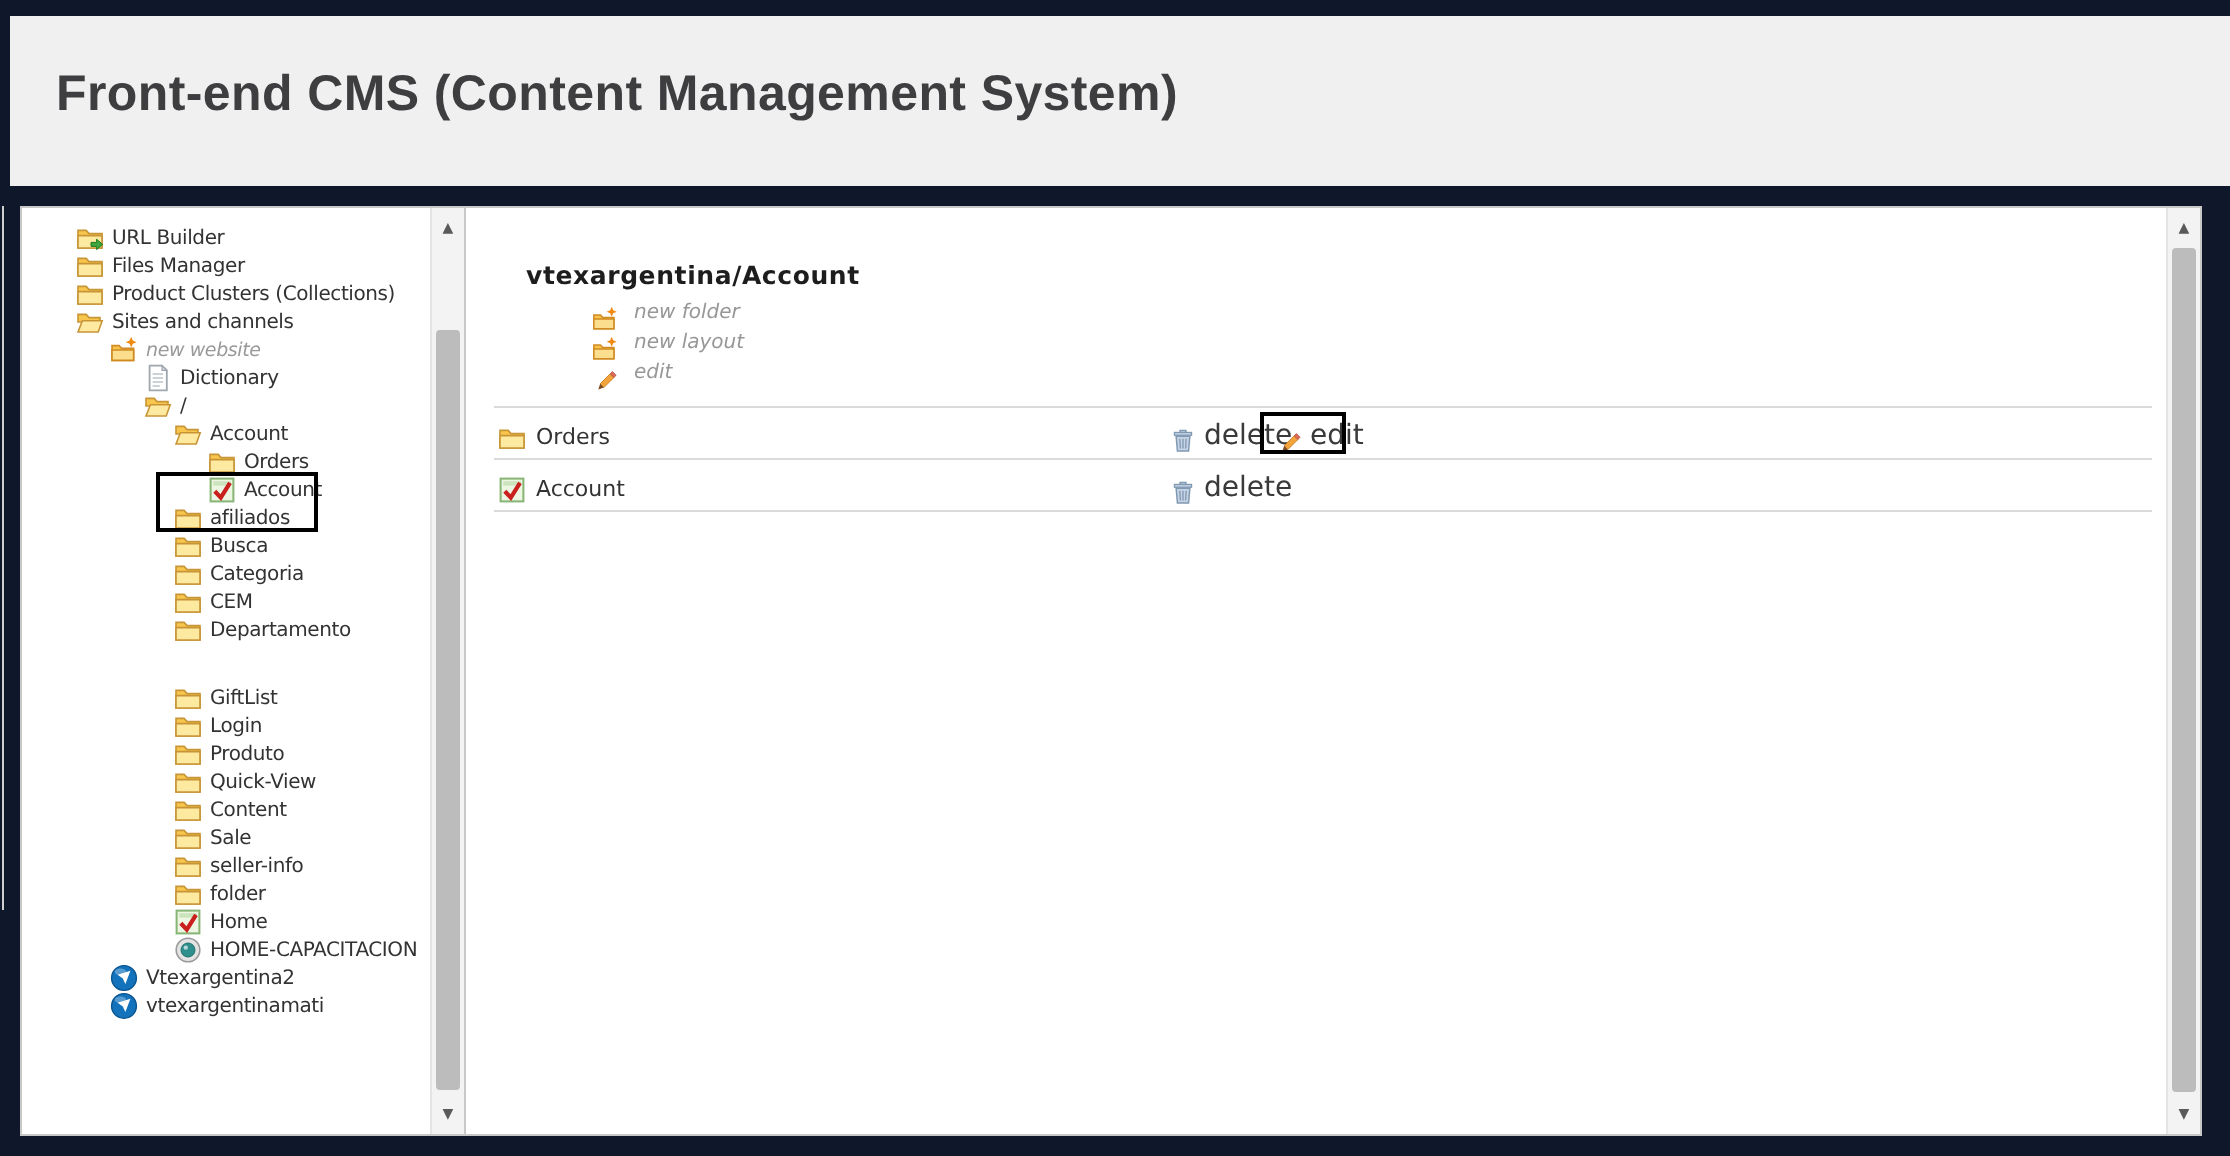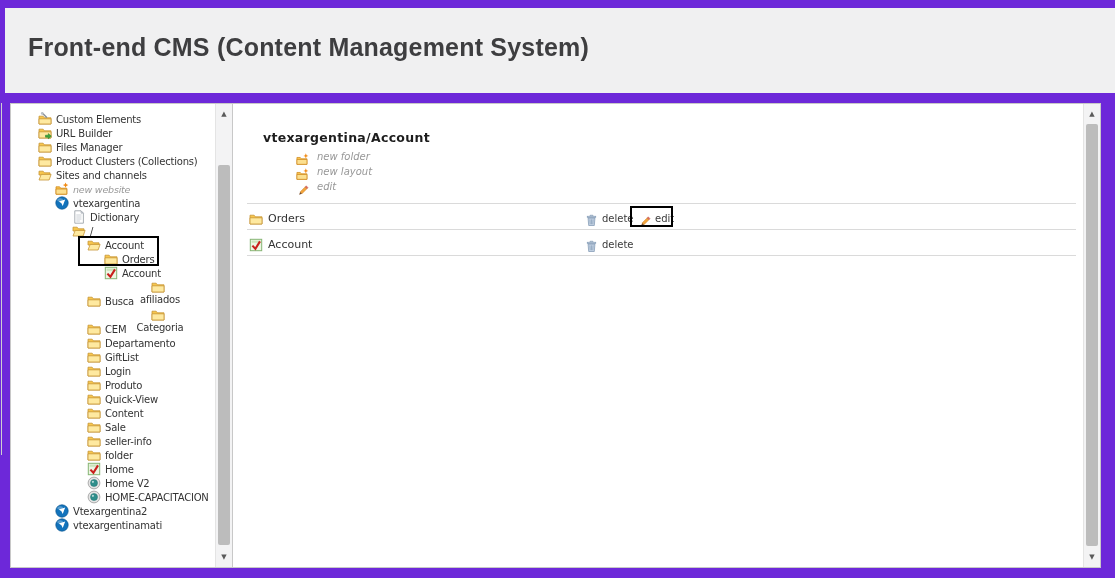--- a/index.html
+++ b/index.html
@@ -1,18 +1,18 @@
 <!DOCTYPE html>
 <html><head>
 <meta charset="utf-8">
 <style>
   * { margin:0; padding:0; box-sizing:border-box; }
   html,body { width:1115px; height:578px; background:#fff; overflow:hidden;
               font-family:"DejaVu Sans", sans-serif; }
-  #stage { position:relative; width:1115px; height:578px; background:#6d28d9; }
+  #stage { position:relative; width:1115px; height:578px; background:#0f172a; }
 
   
   #header { position:absolute; left:5px; top:8px; width:1110px; height:85px; background:#f0f0f1; }
   #header h1 { position:absolute; left:23px; top:25px; font-family:"Liberation Sans", sans-serif;
                font-size:25px; font-weight:bold; color:#3e3e40; letter-spacing:0.2px; }
 
   
   #left-line { position:absolute; left:1px; top:103px; width:1px; height:352px; background:#cfcfcf; }
 
   
@@ -49,21 +49,21 @@
   .action-link .ticon { width:13px; height:13px; margin-right:8px; }
   .action-link .alabel { font-size:10px; font-style:italic; color:#979797; }
   .divider { position:absolute; left:236px; width:829px; height:1px; background:#dadada; }
 
   .main-row { position:absolute; left:238px; width:830px; height:26px; }
   .row-label { position:absolute; left:0; top:0; height:26px; display:flex; align-items:center; cursor:pointer; }
   .row-label .ticon { width:14px; height:14px; margin-right:5px; }
   .row-label .rlabel { font-size:11px; color:#333; }
   .row-action { position:absolute; top:0; height:26px; display:flex; align-items:center; cursor:pointer; }
   .row-action .ticon { width:13px; height:13px; margin-right:4px; }
-  .row-action .rlabel { font-size:10px; color:#3a3a3a;text-align:center; }
+  .row-action .rlabel { font-size:14px; color:#3a3a3a;text-align:center; }
   .row-action.a0 { left:336px; }
   .row-action.a1 { left:389px; }
 
   
   .annotation { position:absolute; border:2px solid #000; background:transparent; }
   #annotation-tree-box { left:78px; top:236px; width:81px; height:30px; }
   #annotation-edit-box { left:630px; top:206px; width:43px; height:21px; }
 </style>
 </head>
 <body>
@@ -76,31 +76,20 @@
 
   <div id="left-line"></div>
 
   <div id="container">
 
     <div id="tree-panel">
       <div id="tree-list">
           <div class="tree-item" style="padding-left: 27px;">
             <span class="ticon">
               <svg width="100%" height="100%" viewBox="0 0 14 14">
-                <path d="M1 4.2h4.1l1.4 1.6H13v6.2H1z" fill="#F8C64C" stroke="#C79536" stroke-width="0.8"></path>
-                <path d="M1 6.8h12v5.2H1z" fill="#FEE9A0" stroke="#C79536" stroke-width="0.8"></path>
-                <path d="M4.5 1.2l4 4" stroke="#8d9399" stroke-width="1.6" stroke-linecap="round"></path>
-                <circle cx="4.2" cy="1.4" r="1.3" fill="#b9bfc6"></circle>
-              </svg>
-            </span>
-            <span>Custom Elements</span>
-          </div>
-          <div class="tree-item" style="padding-left: 27px;">
-            <span class="ticon">
-              <svg width="100%" height="100%" viewBox="0 0 14 14">
                 <path d="M1 3.2h4.1l1.4 1.6H13v7.2H1z" fill="#F8C64C" stroke="#C79536" stroke-width="0.8"></path>
                 <path d="M1 5.8h12v6.2H1z" fill="#FEE9A0" stroke="#C79536" stroke-width="0.8"></path>
                 <path d="M7.5 9.2h2.8V7.6l3 2.6-3 2.6v-1.6H7.5z" fill="#3FA53F" stroke="#1f7a1f" stroke-width="0.5"></path>
               </svg>
             </span>
             <span>URL Builder</span>
           </div>
           <div class="tree-item" style="padding-left: 27px;">
             <span class="ticon">
               <svg width="100%" height="100%" viewBox="0 0 14 14">
@@ -131,30 +120,20 @@
           <div class="tree-item action-item" style="padding-left: 44px;">
             <span class="ticon">
               <svg width="100%" height="100%" viewBox="0 0 14 14">
                 <path d="M1 4.8h3.6l1.2 1.4H11.8v6H1z" fill="#F9C44D" stroke="#D08B22" stroke-width="0.8"></path>
                 <path d="M1 7h10.8v5.2H1z" fill="#FCDF8E" stroke="#D08B22" stroke-width="0.8"></path>
                 <path d="M10.6 0.4l0.8 1.9 1.9 0.8-1.9 0.8-0.8 1.9-0.8-1.9-1.9-0.8 1.9-0.8z" fill="#F28A12"></path>
               </svg>
             </span>
             <span>new website</span>
           </div>
-          <div class="tree-item" style="padding-left: 44px;">
-            <span class="ticon">
-              <svg width="100%" height="100%" viewBox="0 0 14 14">
-                <circle cx="7" cy="7" r="6.2" fill="#1273BC" stroke="#0A558F" stroke-width="0.7"></circle>
-                <ellipse cx="5.2" cy="3.9" rx="2.9" ry="1.7" fill="rgba(255,255,255,0.30)"></ellipse>
-                <path d="M3.8 5.4l6.4-2-2.5 6.6-1.3-2.8z" fill="#fff"></path>
-              </svg>
-            </span>
-            <span>vtexargentina</span>
-          </div>
           <div class="tree-item" style="padding-left: 61px;">
             <span class="ticon">
               <svg width="100%" height="100%" viewBox="0 0 14 14">
                 <path d="M2.8 0.8h6.2l2.4 2.4V13.2H2.8z" fill="#ffffff" stroke="#9FA6AD" stroke-width="0.9"></path>
                 <path d="M9 0.8l2.4 2.4H9z" fill="#D7DCE1" stroke="#9FA6AD" stroke-width="0.6"></path>
                 <path d="M4.3 5h5.2M4.3 7h5.2M4.3 9h5.2M4.3 11h3.6" stroke="#BCC3CA" stroke-width="0.8"></path>
               </svg>
             </span>
             <span>Dictionary</span>
           </div>
@@ -188,39 +167,39 @@
           <div class="tree-item" style="padding-left: 93px;">
             <span class="ticon">
               <svg width="100%" height="100%" viewBox="0 0 14 14">
                 <rect x="1.3" y="1.3" width="11.4" height="11.4" fill="#ECF6E3" stroke="#86B574" stroke-width="1"></rect>
                 <rect x="2.6" y="2.6" width="8.8" height="2.2" fill="#CBE4BC"></rect>
                 <path d="M3.4 7.6l3 3.2 4.6-7.4" stroke="#C9201D" stroke-width="2.1" fill="none"></path>
               </svg>
             </span>
             <span>Account</span>
           </div>
-          <div class="tree-item" style="padding-left: 76px; flex-direction: column;">
+          <div class="tree-item" style="padding-left: 76px;">
             <span class="ticon">
               <svg width="100%" height="100%" viewBox="0 0 14 14">
                 <path d="M1 3.2h4.1l1.4 1.6H13v7.2H1z" fill="#F8C64C" stroke="#C79536" stroke-width="0.8"></path>
                 <path d="M1 5.8h12v6.2H1z" fill="#FEE9A0" stroke="#C79536" stroke-width="0.8"></path>
               </svg>
             </span>
             <span>afiliados</span>
           </div>
           <div class="tree-item" style="padding-left: 76px;">
             <span class="ticon">
               <svg width="100%" height="100%" viewBox="0 0 14 14">
                 <path d="M1 3.2h4.1l1.4 1.6H13v7.2H1z" fill="#F8C64C" stroke="#C79536" stroke-width="0.8"></path>
                 <path d="M1 5.8h12v6.2H1z" fill="#FEE9A0" stroke="#C79536" stroke-width="0.8"></path>
               </svg>
             </span>
             <span>Busca</span>
           </div>
-          <div class="tree-item" style="padding-left: 76px; flex-direction: column;">
+          <div class="tree-item" style="padding-left: 76px;">
             <span class="ticon">
               <svg width="100%" height="100%" viewBox="0 0 14 14">
                 <path d="M1 3.2h4.1l1.4 1.6H13v7.2H1z" fill="#F8C64C" stroke="#C79536" stroke-width="0.8"></path>
                 <path d="M1 5.8h12v6.2H1z" fill="#FEE9A0" stroke="#C79536" stroke-width="0.8"></path>
               </svg>
             </span>
             <span>Categoria</span>
           </div>
           <div class="tree-item" style="padding-left: 76px;">
             <span class="ticon">
@@ -233,21 +212,21 @@
           </div>
           <div class="tree-item" style="padding-left: 76px;">
             <span class="ticon">
               <svg width="100%" height="100%" viewBox="0 0 14 14">
                 <path d="M1 3.2h4.1l1.4 1.6H13v7.2H1z" fill="#F8C64C" stroke="#C79536" stroke-width="0.8"></path>
                 <path d="M1 5.8h12v6.2H1z" fill="#FEE9A0" stroke="#C79536" stroke-width="0.8"></path>
               </svg>
             </span>
             <span>Departamento</span>
           </div>
-          <div class="tree-item" style="padding-left: 76px;">
+          <div class="tree-item" style="padding-left: 76px; margin-top: 20px;">
             <span class="ticon">
               <svg width="100%" height="100%" viewBox="0 0 14 14">
                 <path d="M1 3.2h4.1l1.4 1.6H13v7.2H1z" fill="#F8C64C" stroke="#C79536" stroke-width="0.8"></path>
                 <path d="M1 5.8h12v6.2H1z" fill="#FEE9A0" stroke="#C79536" stroke-width="0.8"></path>
               </svg>
             </span>
             <span>GiftList</span>
           </div>
           <div class="tree-item" style="padding-left: 76px;">
             <span class="ticon">
@@ -314,30 +293,20 @@
           </div>
           <div class="tree-item" style="padding-left: 76px;">
             <span class="ticon">
               <svg width="100%" height="100%" viewBox="0 0 14 14">
                 <rect x="1.3" y="1.3" width="11.4" height="11.4" fill="#ECF6E3" stroke="#86B574" stroke-width="1"></rect>
                 <rect x="2.6" y="2.6" width="8.8" height="2.2" fill="#CBE4BC"></rect>
                 <path d="M3.4 7.6l3 3.2 4.6-7.4" stroke="#C9201D" stroke-width="2.1" fill="none"></path>
               </svg>
             </span>
             <span>Home</span>
-          </div>
-          <div class="tree-item" style="padding-left: 76px;">
-            <span class="ticon">
-              <svg width="100%" height="100%" viewBox="0 0 14 14">
-                <circle cx="7" cy="7" r="5.9" fill="#E4E4E4" stroke="#9B9B9B" stroke-width="0.8"></circle>
-                <circle cx="7" cy="7" r="3.5" fill="#2F8F8C" stroke="#20716e" stroke-width="0.5"></circle>
-                <circle cx="5.9" cy="5.8" r="1.1" fill="rgba(255,255,255,0.65)"></circle>
-              </svg>
-            </span>
-            <span>Home V2</span>
           </div>
           <div class="tree-item" style="padding-left: 76px;">
             <span class="ticon">
               <svg width="100%" height="100%" viewBox="0 0 14 14">
                 <circle cx="7" cy="7" r="5.9" fill="#E4E4E4" stroke="#9B9B9B" stroke-width="0.8"></circle>
                 <circle cx="7" cy="7" r="3.5" fill="#2F8F8C" stroke="#20716e" stroke-width="0.5"></circle>
                 <circle cx="5.9" cy="5.8" r="1.1" fill="rgba(255,255,255,0.65)"></circle>
               </svg>
             </span>
             <span>HOME-CAPACITACION</span>

